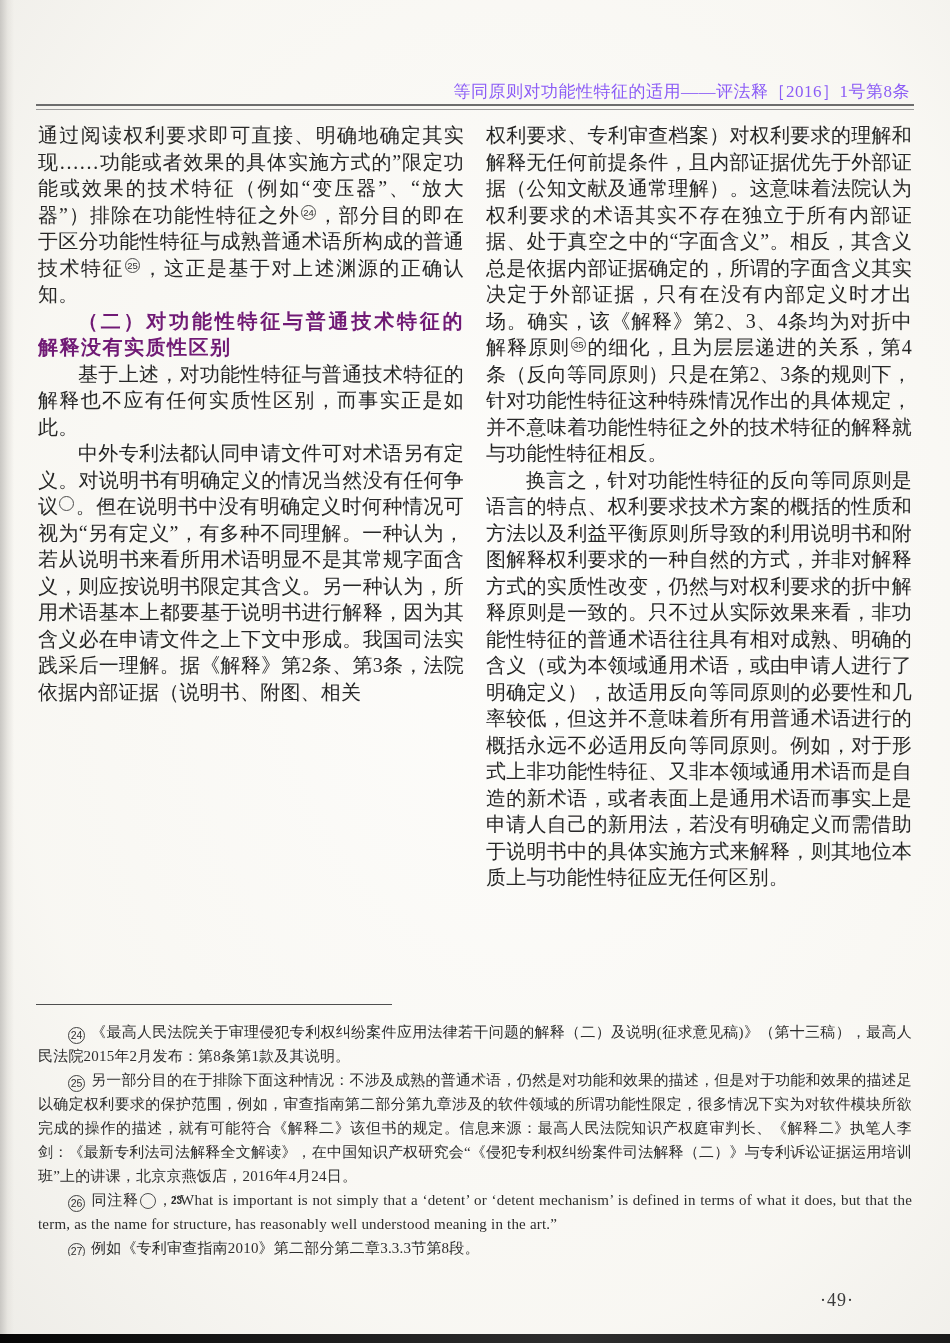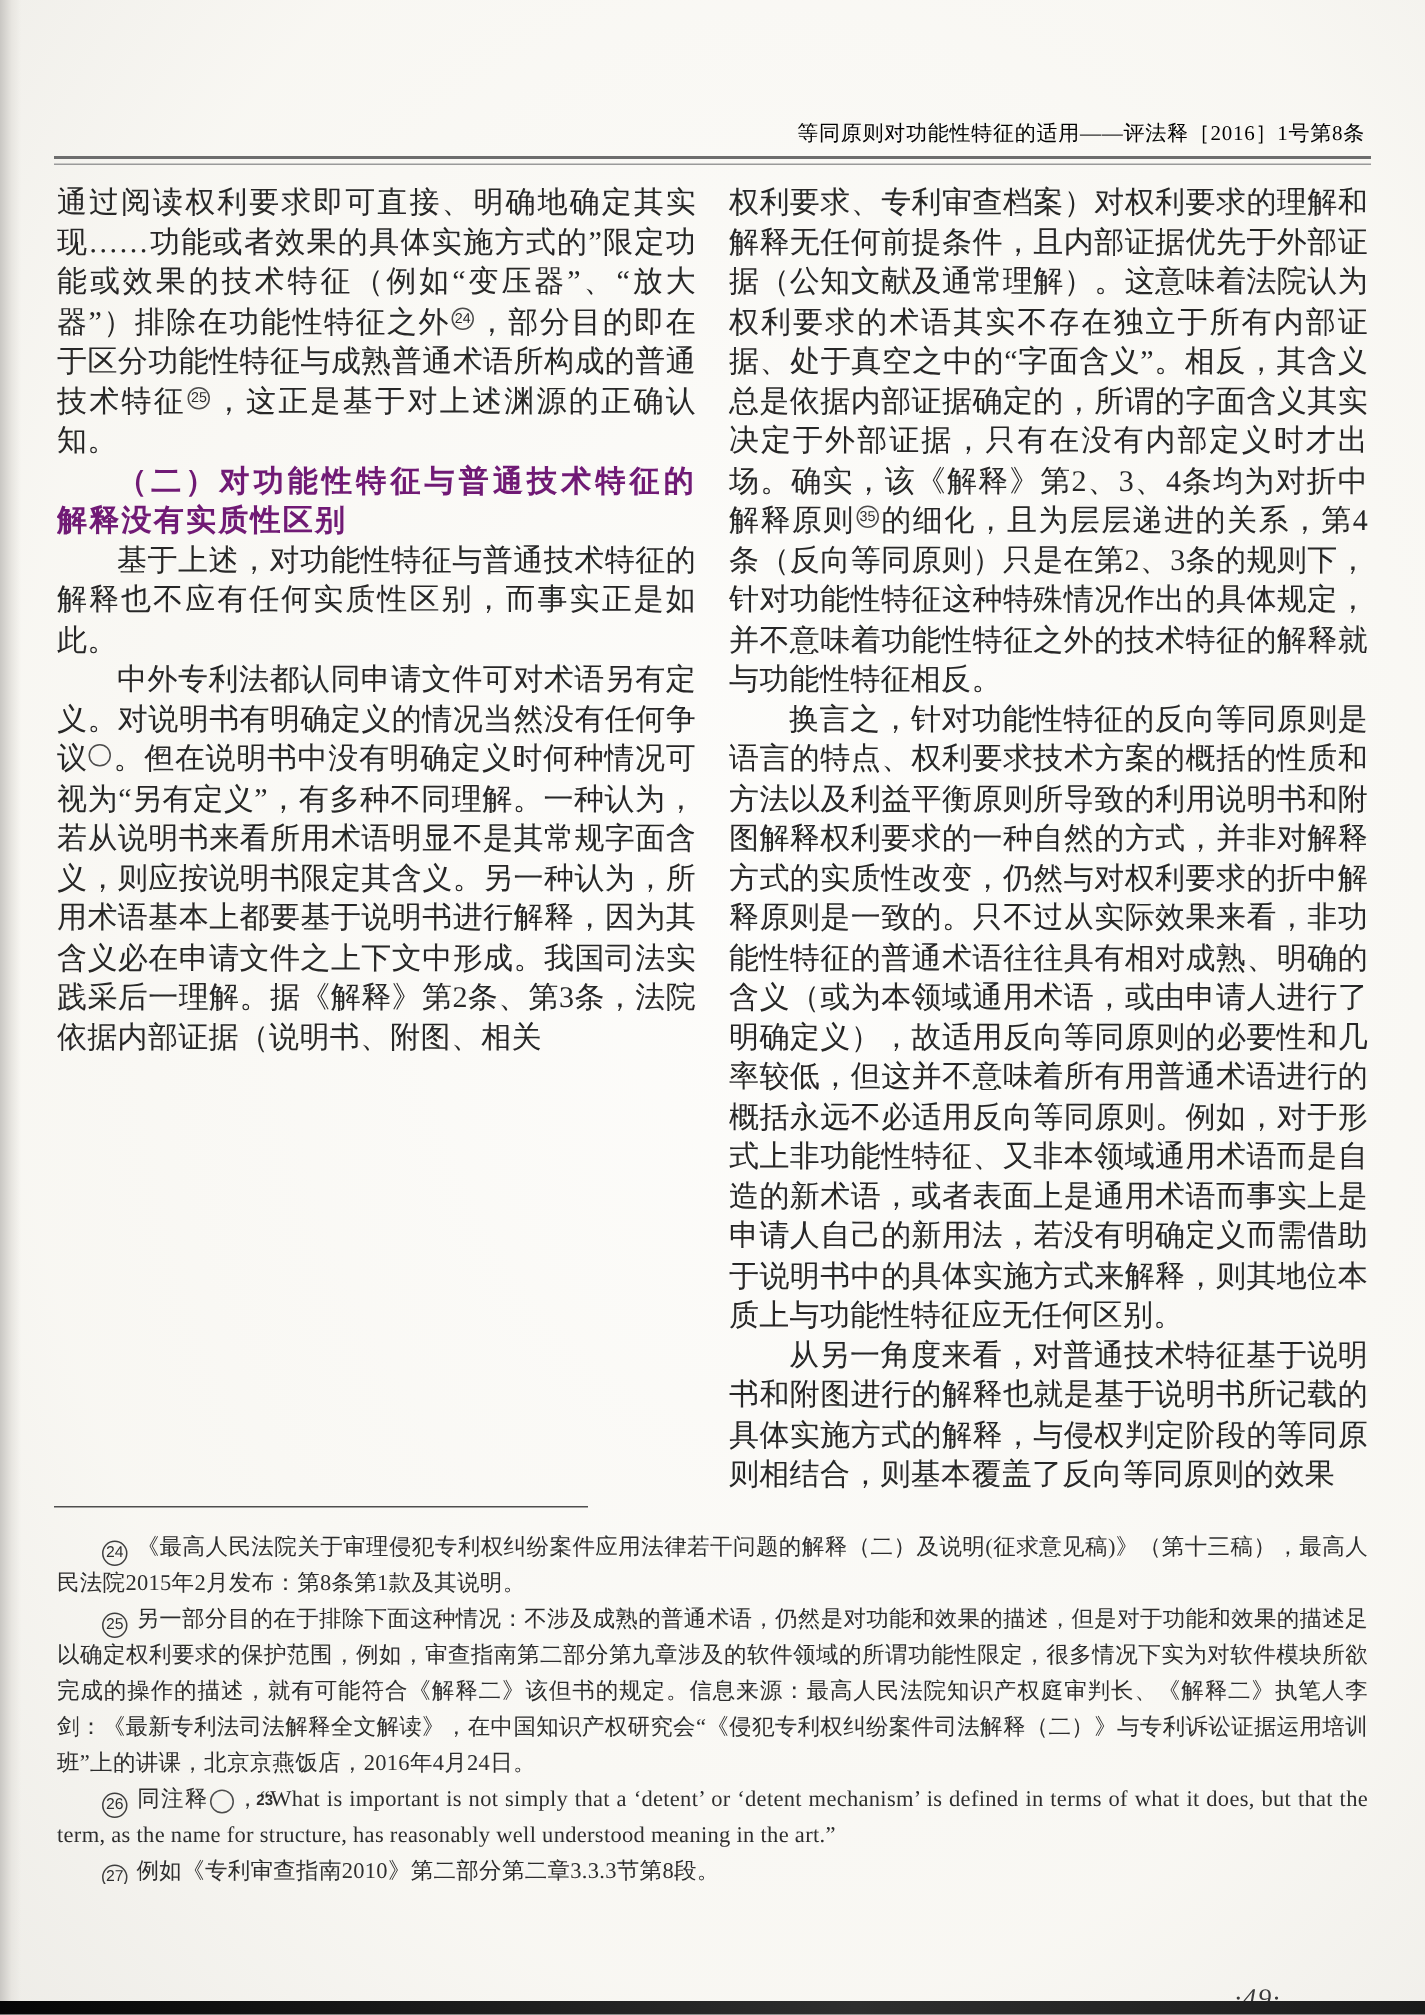--- a/index.html
+++ b/index.html
@@ -16,21 +16,21 @@
   .left-edge{
     position:absolute;left:0;top:0;bottom:0;width:14px;
     background:linear-gradient(to right,#c9c7c3 0%,#e7e5e0 55%,rgba(231,229,224,0) 100%);
   }
   .bottom-band{
     position:absolute;left:0;right:0;bottom:0;height:9px;
     background:linear-gradient(to right,#060606,#2e2e2e 60%,#1b1b1b);
   }
   .running-head{
     position:absolute;top:80px;right:40px;
-    font-size:14px;letter-spacing:0.5px;color:#000000;white-space:nowrap;
+    font-size:17px;letter-spacing:0.5px;color:#8b5cf6;white-space:nowrap;
   }
   .header-rule{
     position:absolute;top:104px;left:36px;right:36px;height:3px;
     border-top:2px solid #6d6d6d;border-bottom:1px solid #9a9a9a;
   }
   .columns{
     position:absolute;top:122px;left:38px;width:874px;height:880px;
     display:flex;gap:22px;overflow:hidden;justify-content:center;
   }
   .col{
@@ -65,22 +65,22 @@
   .fn-marker{
     display:inline-block;box-sizing:border-box;text-indent:0;
     width:17px;height:17px;line-height:15px;
     border:1px solid #3f3f3f;border-radius:50%;
     font-size:10.5px;text-align:center;letter-spacing:0;
     vertical-align:-2px;margin-right:6px;
     font-family:"Liberation Sans","DejaVu Sans",sans-serif;
   }
   .footnotes .fn-ref{top:-1px;width:16px;height:16px;line-height:14px;font-size:10px;font-weight:bold;}
   .page-number{
-    position:absolute;right:96px;top:1322px;
-    font-style:italic;font-size:18px;color:#3a3a3a;letter-spacing:1px;text-align:right;
+    position:absolute;right:96px;top:1290px;
+    font-size:18px;color:#3a3a3a;letter-spacing:1px;text-align:right;
   }
 </style>
 </head>
 <body>
 
 <div class="paper-vignette"></div>
 <div class="left-edge"></div>
 
 <div class="running-head">等同原则对功能性特征的适用——评法释［2016］1号第8条</div>
 <div class="header-rule"></div>
@@ -88,21 +88,20 @@
 <div class="columns">
   <div class="col">
       <p class="">通过阅读权利要求即可直接、明确地确定其实现……功能或者效果的具体实施方式的”限定功能或效果的技术特征（例如“变压器”、“放大器”）排除在功能性特征之外<span class="fn-ref">24</span>，部分目的即在于区分功能性特征与成熟普通术语所构成的普通技术特征<span class="fn-ref">25</span>，这正是基于对上述渊源的正确认知。</p>
       <p class="indent section-heading">（二）对功能性特征与普通技术特征的解释没有实质性区别</p>
       <p class="indent ">基于上述，对功能性特征与普通技术特征的解释也不应有任何实质性区别，而事实正是如此。</p>
       <p class="indent ">中外专利法都认同申请文件可对术语另有定义。对说明书有明确定义的情况当然没有任何争议<span class="fn-ref">27</span>。但在说明书中没有明确定义时何种情况可视为“另有定义”，有多种不同理解。一种认为，若从说明书来看所用术语明显不是其常规字面含义，则应按说明书限定其含义。另一种认为，所用术语基本上都要基于说明书进行解释，因为其含义必在申请文件之上下文中形成。我国司法实践采后一理解。据《解释》第2条、第3条，法院依据内部证据（说明书、附图、相关</p>
     </div>
   <div class="col">
       <p class="">权利要求、专利审查档案）对权利要求的理解和解释无任何前提条件，且内部证据优先于外部证据（公知文献及通常理解）。这意味着法院认为权利要求的术语其实不存在独立于所有内部证据、处于真空之中的“字面含义”。相反，其含义总是依据内部证据确定的，所谓的字面含义其实决定于外部证据，只有在没有内部定义时才出场。确实，该《解释》第2、3、4条均为对折中解释原则<span class="fn-ref">35</span>的细化，且为层层递进的关系，第4条（反向等同原则）只是在第2、3条的规则下，针对功能性特征这种特殊情况作出的具体规定，并不意味着功能性特征之外的技术特征的解释就与功能性特征相反。</p>
       <p class="indent ">换言之，针对功能性特征的反向等同原则是语言的特点、权利要求技术方案的概括的性质和方法以及利益平衡原则所导致的利用说明书和附图解释权利要求的一种自然的方式，并非对解释方式的实质性改变，仍然与对权利要求的折中解释原则是一致的。只不过从实际效果来看，非功能性特征的普通术语往往具有相对成熟、明确的含义（或为本领域通用术语，或由申请人进行了明确定义），故适用反向等同原则的必要性和几率较低，但这并不意味着所有用普通术语进行的概括永远不必适用反向等同原则。例如，对于形式上非功能性特征、又非本领域通用术语而是自造的新术语，或者表面上是通用术语而事实上是申请人自己的新用法，若没有明确定义而需借助于说明书中的具体实施方式来解释，则其地位本质上与功能性特征应无任何区别。</p>
-      <p class="indent ">从另一角度来看，对普通技术特征基于说明书和附图进行的解释也就是基于说明书所记载的具体实施方式的解释，与侵权判定阶段的等同原则相结合，则基本覆盖了反向等同原则的效果</p>
     </div>
 </div>
 
 <div class="footnote-sep"></div>
 <div class="footnotes">
     <p><span class="fn-marker">24</span>《最高人民法院关于审理侵犯专利权纠纷案件应用法律若干问题的解释（二）及说明(征求意见稿)》（第十三稿），最高人民法院2015年2月发布：第8条第1款及其说明。</p>
     <p><span class="fn-marker">25</span>另一部分目的在于排除下面这种情况：不涉及成熟的普通术语，仍然是对功能和效果的描述，但是对于功能和效果的描述足以确定权利要求的保护范围，例如，审查指南第二部分第九章涉及的软件领域的所谓功能性限定，很多情况下实为对软件模块所欲完成的操作的描述，就有可能符合《解释二》该但书的规定。信息来源：最高人民法院知识产权庭审判长、《解释二》执笔人李剑：《最新专利法司法解释全文解读》，在中国知识产权研究会“《侵犯专利权纠纷案件司法解释（二）》与专利诉讼证据运用培训班”上的讲课，北京京燕饭店，2016年4月24日。</p>
     <p><span class="fn-marker">26</span>同注释<span class="fn-ref">23</span>，“What is important is not simply that a ‘detent’ or ‘detent mechanism’ is defined in terms of what it does, but that the term, as the name for structure, has reasonably well understood meaning in the art.”</p>
     <p><span class="fn-marker">27</span>例如《专利审查指南2010》第二部分第二章3.3.3节第8段。</p>
   </div>

